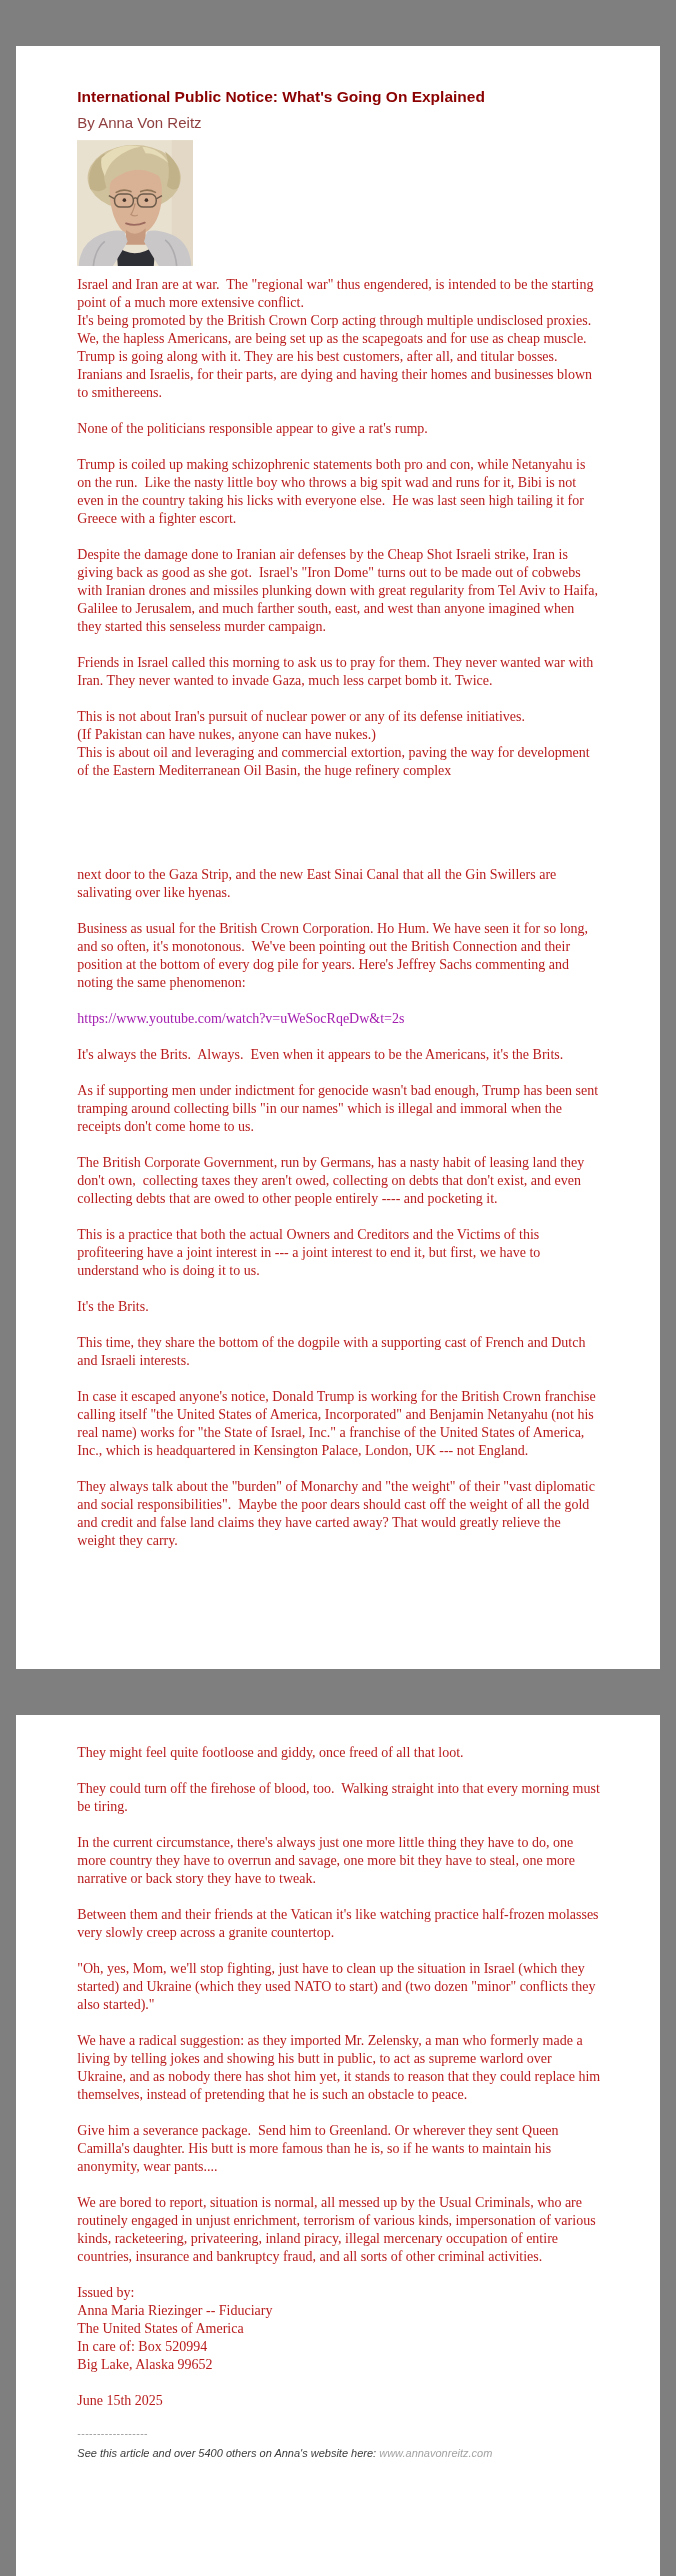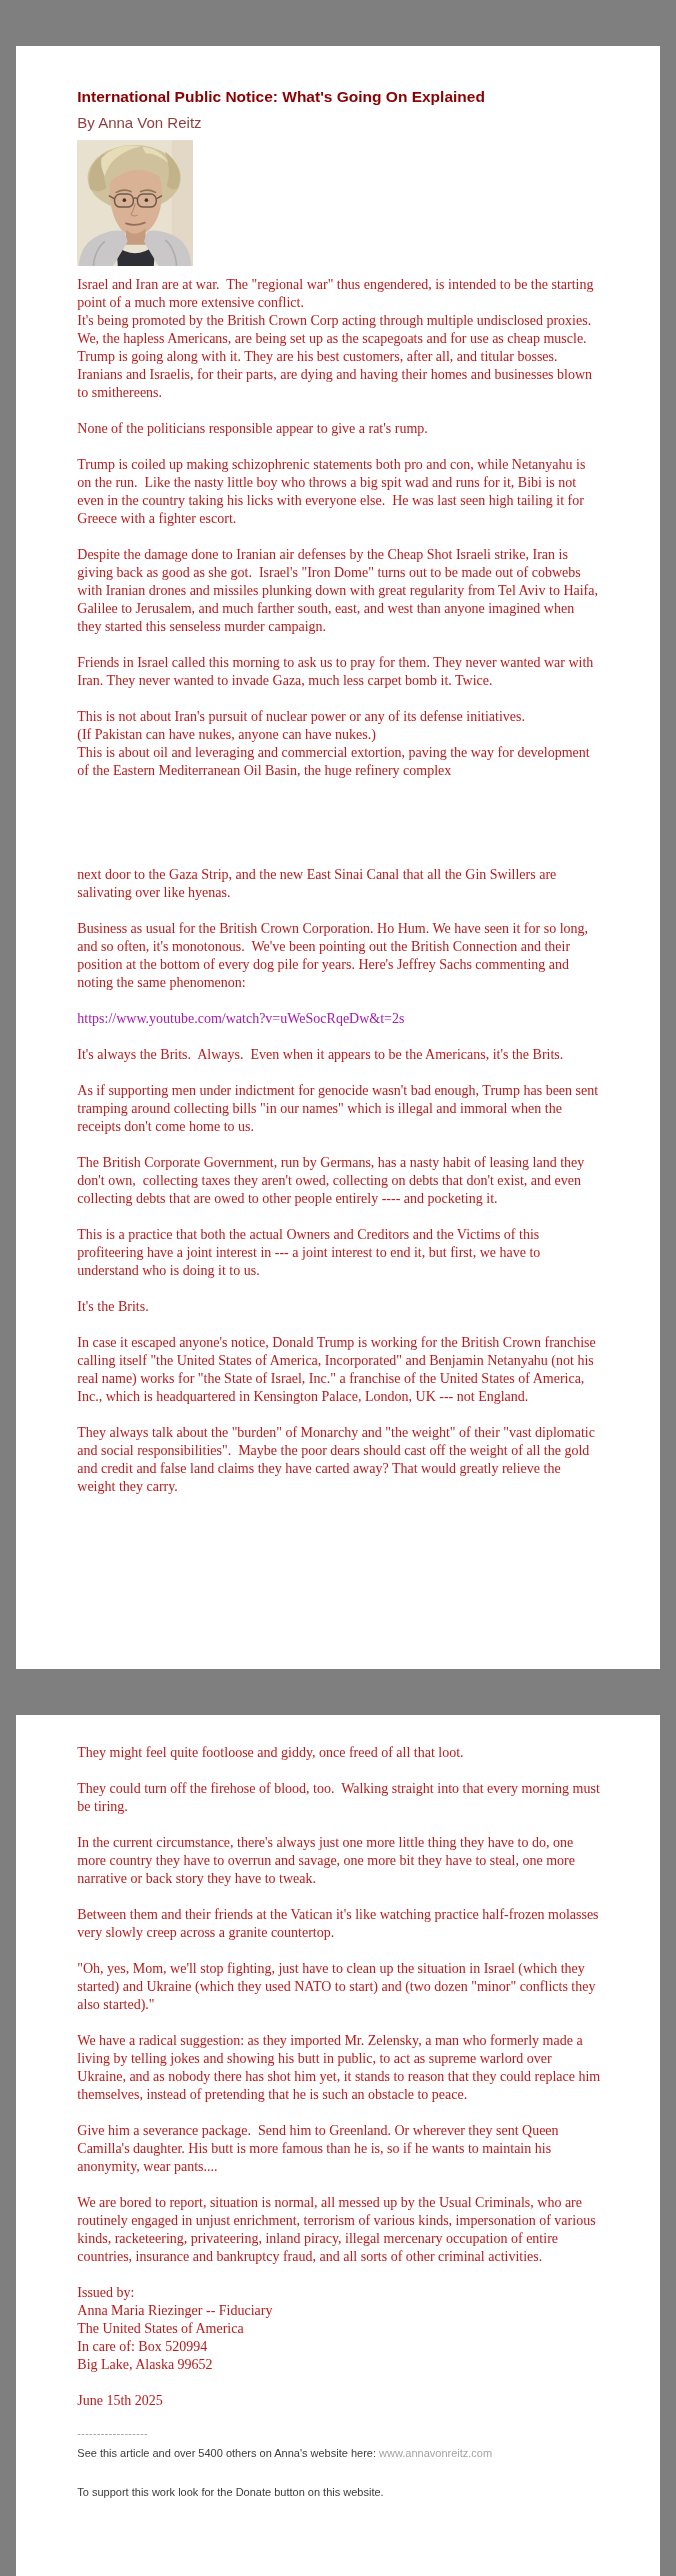--- a/index.html
+++ b/index.html
@@ -9,21 +9,21 @@
   #page2{top:840px;height:829px;padding:26px 60px 0 61px;}
   #page3{top:1715px;height:868px;padding:29px 60px 0 61px;}
   .title{font-family:"Liberation Sans",sans-serif;font-weight:bold;font-size:15.5px;line-height:19.6px;color:#8b0000;margin:0 0 9.8px 0;}
   .byline{font-family:"Liberation Sans",sans-serif;font-size:15px;line-height:13px;color:#8f3f3f;margin:0 0 10.6px 0;}
   .photo{width:116px;height:126px;margin:0 0 9.8px 0;overflow:hidden;}
   .photo svg{display:block;}
   .para{font-family:"Liberation Serif",serif;font-size:14px;line-height:18px;color:#b91c1c;margin:0 0 18px 0;white-space:pre-wrap;}
   .kind-link{color:#a21caf;}
   .footer{font-family:"Liberation Sans",sans-serif;}
   .sep{color:#9a9a9a;font-size:10.6px;line-height:11.4px;letter-spacing:0.4px;margin:4.9px 0 6.5px 0;font-family:"Liberation Sans",sans-serif;}
-  .note{font-size:11px;line-height:14px;color:#3c3c3c;margin:0 0 25px 0;}
+  .note{font-size:11px;line-height:14px;color:#3c3c3c;margin:0 0 25px 0;font-style:italic;}
   .note .site{color:#a3a3a3;}
 </style>
 </head>
 <body>
 
 <div class="canvas">
 
   <div class="page" id="page1">
     <h1 class="title">International Public Notice: What's Going On Explained</h1>
     <div class="byline">By Anna Von Reitz</div>
@@ -73,20 +73,21 @@
   <div class="page" id="page2">
     <div>
         <p class="para">next door to the Gaza Strip, and the new East Sinai Canal that all the Gin Swillers are salivating over like hyenas.</p>
         <p class="para">Business as usual for the British Crown Corporation. Ho Hum. We have seen it for so long, and so often, it's monotonous.  We've been pointing out the British Connection and their position at the bottom of every dog pile for years. Here's Jeffrey Sachs commenting and noting the same phenomenon:</p>
         <p class="para kind-link">https://www.youtube.com/watch?v=uWeSocRqeDw&amp;t=2s</p>
         <p class="para">It's always the Brits.  Always.  Even when it appears to be the Americans, it's the Brits.</p>
         <p class="para">As if supporting men under indictment for genocide wasn't bad enough, Trump has been sent tramping around collecting bills "in our names" which is illegal and immoral when the receipts don't come home to us.</p>
         <p class="para">The British Corporate Government, run by Germans, has a nasty habit of leasing land they don't own,  collecting taxes they aren't owed, collecting on debts that don't exist, and even collecting debts that are owed to other people entirely ---- and pocketing it.</p>
         <p class="para">This is a practice that both the actual Owners and Creditors and the Victims of this profiteering have a joint interest in --- a joint interest to end it, but first, we have to understand who is doing it to us.</p>
         <p class="para">It's the Brits.</p>
+        <p class="para">This time, they share the bottom of the dogpile with a supporting cast of French and Dutch and Israeli interests.</p>
         <p class="para">In case it escaped anyone's notice, Donald Trump is working for the British Crown franchise calling itself "the United States of America, Incorporated" and Benjamin Netanyahu (not his real name) works for "the State of Israel, Inc." a franchise of the United States of America, Inc., which is headquartered in Kensington Palace, London, UK --- not England.</p>
         <p class="para">They always talk about the "burden" of Monarchy and "the weight" of their "vast diplomatic and social responsibilities".  Maybe the poor dears should cast off the weight of all the gold and credit and false land claims they have carted away? That would greatly relieve the weight they carry.</p>
       </div>
   </div>
 
   <div class="page" id="page3">
     <div>
         <p class="para">They might feel quite footloose and giddy, once freed of all that loot.</p>
         <p class="para">They could turn off the firehose of blood, too.  Walking straight into that every morning must be tiring.</p>
         <p class="para">In the current circumstance, there's always just one more little thing they have to do, one more country they have to overrun and savage, one more bit they have to steal, one more narrative or back story they have to tweak.</p>
@@ -98,18 +99,17 @@
         <p class="para">Issued by:
 Anna Maria Riezinger -- Fiduciary
 The United States of America
 In care of: Box 520994
 Big Lake, Alaska 99652</p>
         <p class="para">June 15th 2025</p>
       </div>
     <div class="footer">
       <div class="sep">------------------</div>
       <div class="note"><span>See this article and over 5400 others on Anna's website here: </span><span class="site">www.annavonreitz.com</span></div>
-      <div class="note">To support this work look for the Donate button on this website.</div>
     </div>
   </div>
 
 </div>
 
 
 </body></html>

